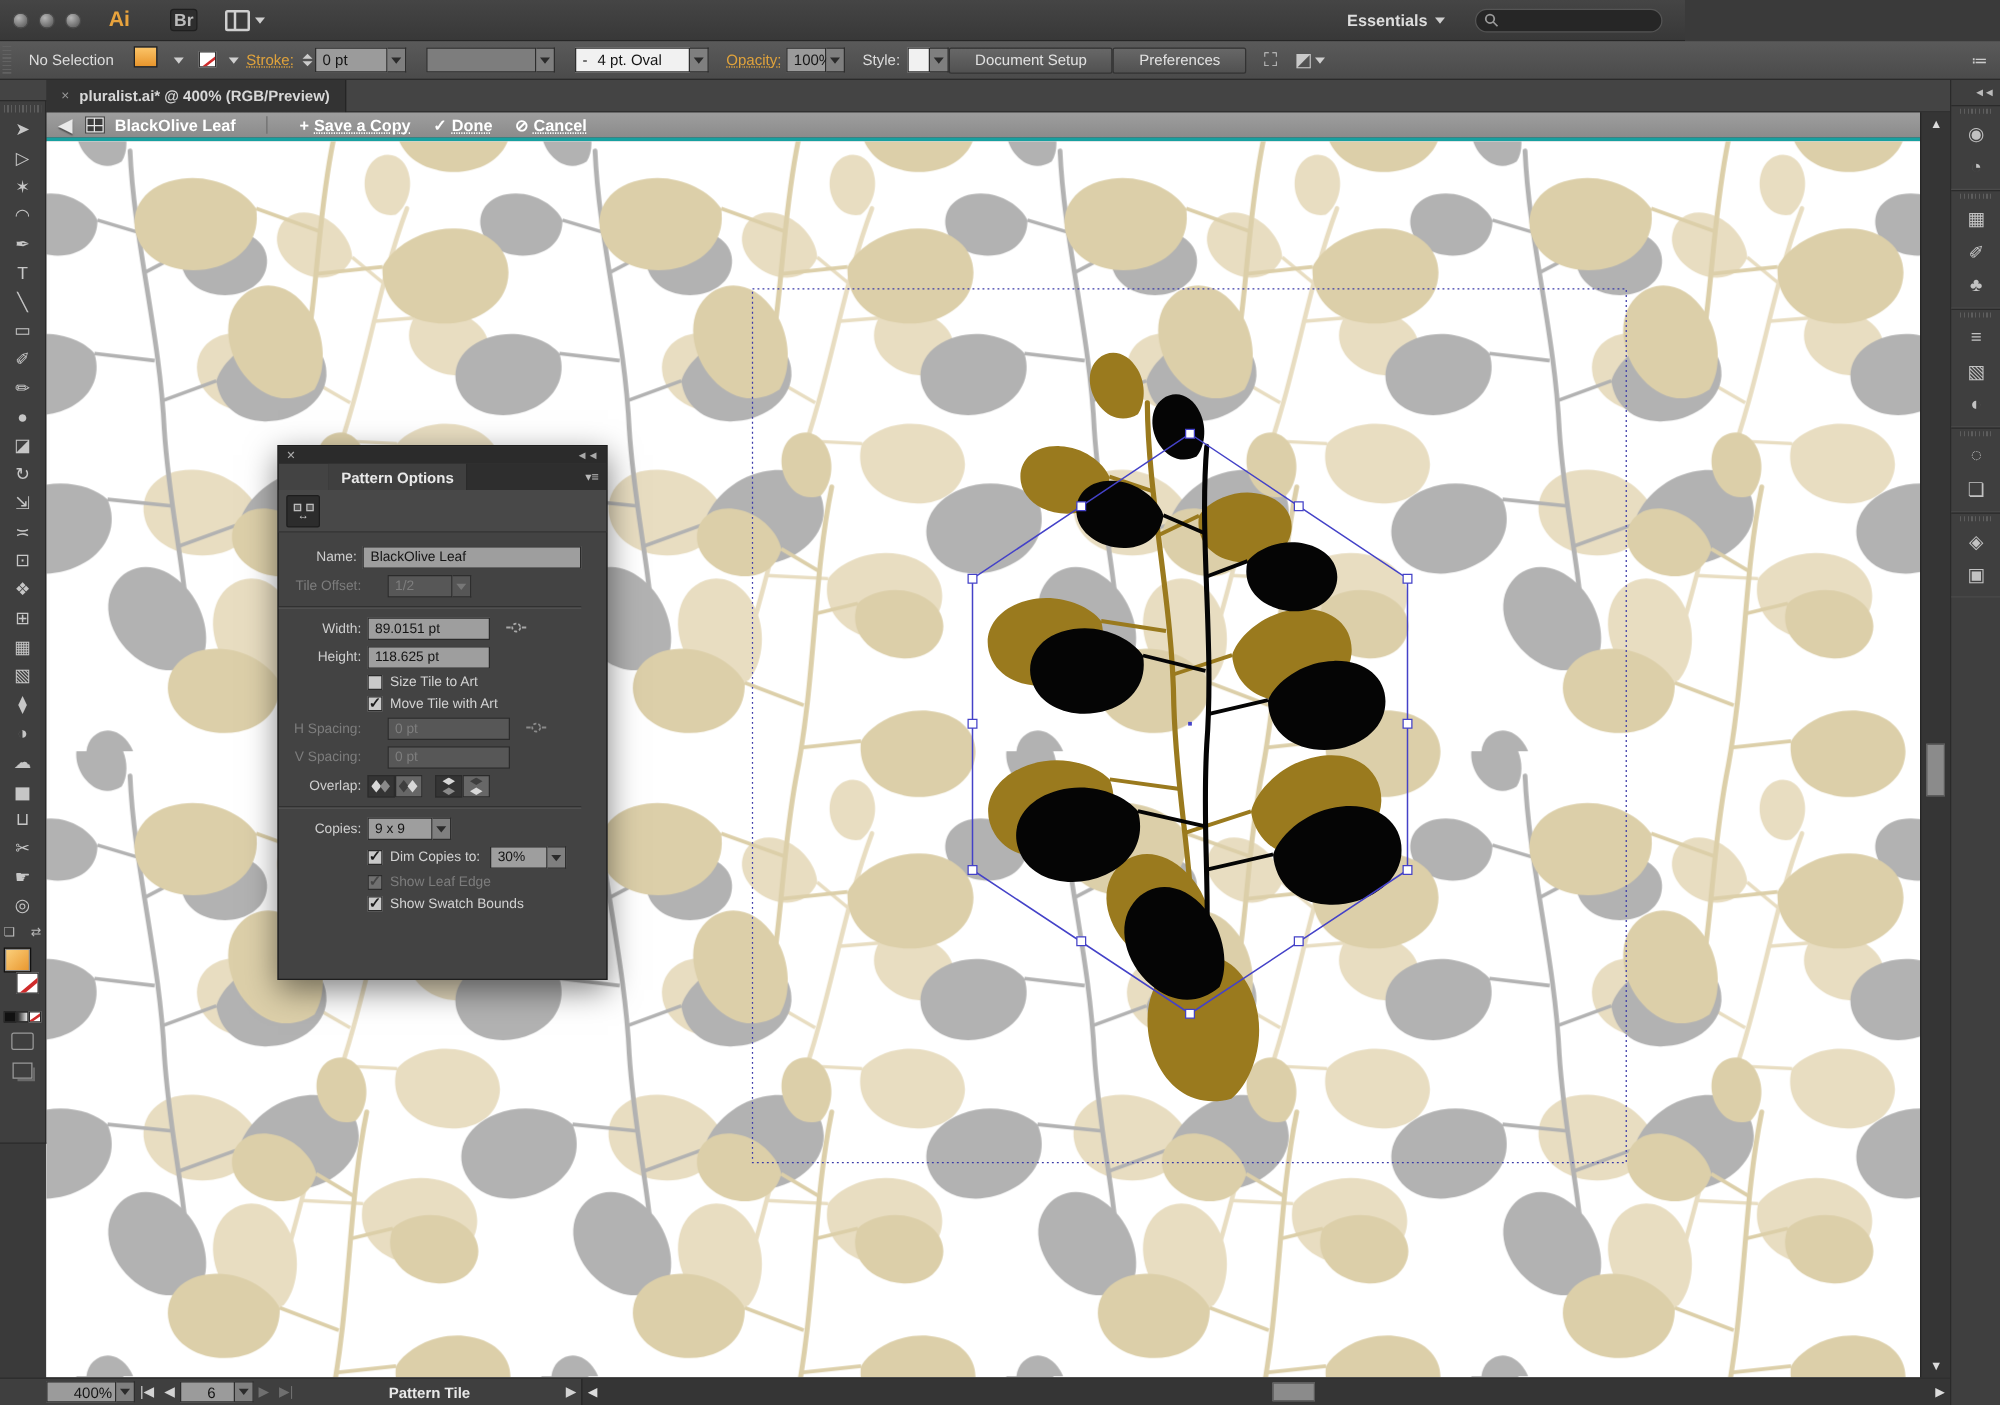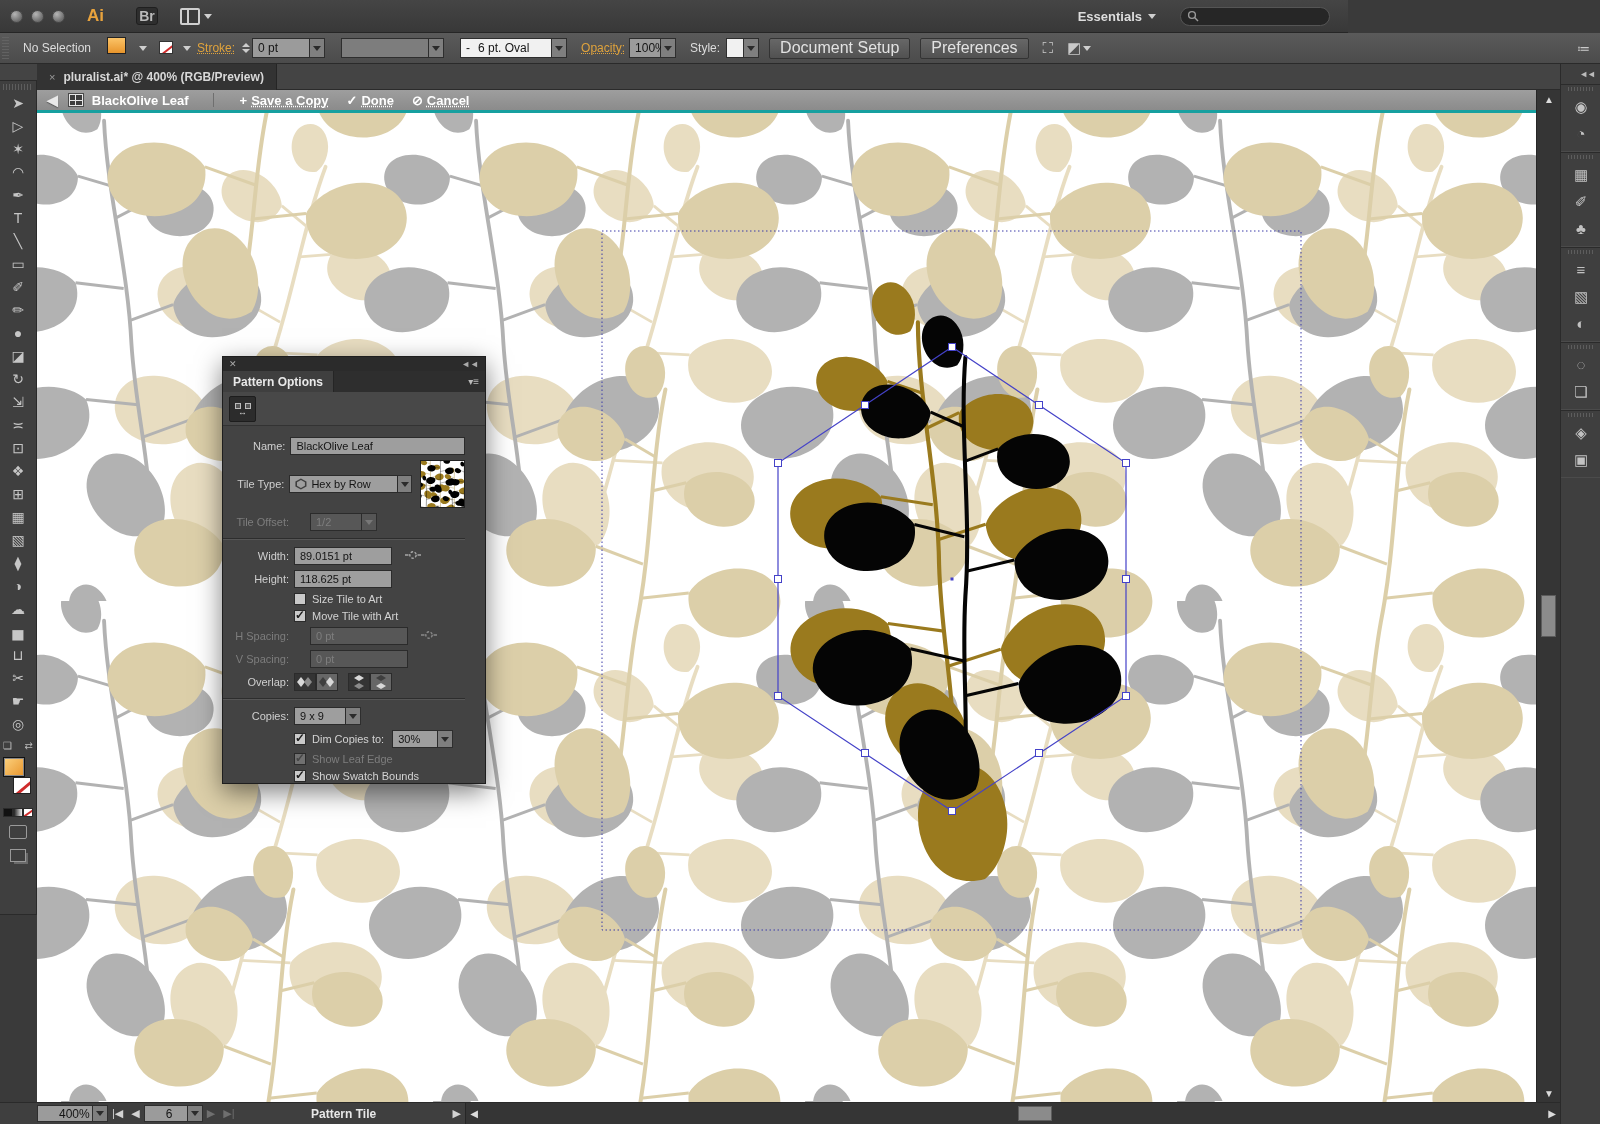--- a/index.html
+++ b/index.html
@@ -43,21 +43,21 @@
   .stepper { width:13px; height:20px; display:flex; flex-direction:column; justify-content:center; gap:2px; align-items:center; }
   .stepper i { width:0; height:0; border-left:4px solid transparent; border-right:4px solid transparent; }
   .stepper .up { border-bottom:4px solid #ccc; } .stepper .dn { border-top:4px solid #ccc; }
   .field { height:20px; background:#9b9b9b; border:1px solid #2e2e2e; color:#151515;
     display:flex; align-items:center; padding:0 5px; font-size:12px; }
   .field.white { background:#f1f1f1; }
   .dd-arrow { height:20px; width:15px; background:#7f7f7f; border:1px solid #2e2e2e; border-left:none;
     display:flex; align-items:center; justify-content:center; }
   .dd-arrow i { width:0; height:0; border-left:4px solid transparent; border-right:4px solid transparent; border-top:5px solid #2b2b2b; }
   .btn { height:21px; background:linear-gradient(#676767,#515151); border:1px solid #333; border-radius:2px;
-    color:#e2e2e2; font-size:16px; display:flex; align-items:center; padding:0 10px; margin-left:10px; }
+    color:#e2e2e2; font-size:12px; display:flex; align-items:center; padding:0 20px; }
   .cb-icon { color:#c9c9c9; font-size:15px; margin-left:14px; }
   .panel-menu-glyph { margin-left:auto; margin-right:10px; color:#ccc; font-size:13px; }
 
   
   .tabbar { position:absolute; left:0; top:64px; width:1600px; height:26px; background:#444; border-bottom:1px solid #2b2b2b; }
   .doctab { position:absolute; left:37px; top:0; height:26px; padding:0 12px; background:#333;
     border-right:1px solid #252525; display:flex; align-items:center; gap:8px; color:#d8d8d8;
     font-size:12px; font-weight:bold; }
   .doctab .x { color:#9a9a9a; font-size:11px; font-weight:normal; }
 
@@ -123,21 +123,21 @@
   .sb-status { width:210px; text-align:center; color:#e8e8e8; font-weight:bold; }
   .hscroll { position:relative; flex:1; height:22px; background:#353535; border-left:1px solid #262626; }
   .hs-thumb { position:absolute; left:552px; top:3px; width:34px; height:15px; background:#8b8b8b; border:1px solid #5c5c5c; }
   .hs-arrow { position:absolute; top:0; height:22px; width:16px; display:flex; align-items:center; justify-content:center; color:#dcdcdc; font-size:10px; }
 
   
   .panel { position:absolute; left:222px; top:356px; width:264px; height:428px; background:#434343;
     border:1px solid #1e1e1e; box-shadow:0 8px 24px rgba(0,0,0,.5); font-size:11px; color:#cfcfcf; }
   .pn-top { height:14px; background:#2b2b2b; display:flex; align-items:center; justify-content:space-between;
     padding:0 6px; color:#aaa; font-size:9px; }
-  .pn-tabs { height:21px; background:#2e2e2e; display:flex; align-items:center; }
+  .pn-tabs { height:21px; background:#2e2e2e; display:flex; align-items:center;margin-left:40px; }
   .pn-tab { height:21px; background:#3f3f3f; border-right:1px solid #252525; color:#e9e9e9;
     font-weight:bold; font-size:12px; display:flex; align-items:center; padding:0 10px; }
   .pn-menu { margin-left:auto; margin-right:6px; color:#bbb; font-size:10px; }
   .pn-toolrow { height:34px; background:#484848; border-bottom:1px solid #333; display:flex; align-items:center; }
   .tile-tool { width:27px; height:26px; margin-left:6px; background:#2c2c2c; border:1px solid #1d1d1d; border-radius:2px;
     display:flex; flex-direction:column; align-items:center; justify-content:center; gap:1px; }
   .tile-tool .sq { display:flex; gap:4px; } .tile-tool .sq i { width:6px; height:6px; border:1px solid #bbb; background:#555; }
   .tile-tool .arr { color:#ccc; font-size:9px; line-height:5px; }
   .pn-body { padding:6px 20px 0 0; }
   .prow { display:flex; align-items:center; margin:5px 0; }
@@ -215,21 +215,21 @@
     <span class="field" style="width:58px">0 pt</span>
     <span class="dd-arrow">
         <i></i>
       </span>
     <span class="field" style="width:88px; margin-left:16px; background:#7d7d7d"></span>
     <span class="dd-arrow">
         <i></i>
       </span>
     <span class="field white" style="width:92px; margin-left:16px; gap:8px">
       <span>-</span>
-      <span>6 pt. Oval</span>
+      <span>4 pt. Oval</span>
     </span>
     <span class="dd-arrow">
         <i></i>
       </span>
     <span class="cb-link u" style="margin-left:14px">Opacity:</span>
     <span class="field" style="width:32px">100%</span>
     <span class="dd-arrow">
         <i></i>
       </span>
     <span class="cb-label" style="margin-left:14px">Style:</span>
@@ -544,46 +544,20 @@
             <i></i>
           </span>
           <span class="arr">↔</span>
       </span>
     </div>
     <div class="pn-body">
       <div class="prow">
         <span class="plabel">Name:</span>
         <span class="pfield" style="width:184px">BlackOlive Leaf</span>
       </div>
-      <div class="prow">
-        <span class="plabel">Tile Type:</span>
-        <span class="pfield" style="width:116px">
-          <span class="hexglyph"></span>
-          <span>Hex by Row</span>
-        </span>
-        <span class="dd-arrow" style="height:18px">
-            <i></i>
-          </span>
-        <span class="preview-sw">
-          <svg width="46" height="46" viewBox="0 0 46 46">
-            <rect width="46" height="46" fill="#fff"></rect>
-            <g style="color:var(--olive)">
-              <use href="#branch" transform="translate(-2,-4) scale(0.095)"></use>
-              <use href="#branch" transform="translate(22,10) scale(0.095)"></use>
-              <use href="#branch" transform="translate(8,28) scale(0.095)"></use>
-            </g>
-            <g style="color:#000">
-              <use href="#branch" transform="translate(8,-10) scale(0.095)"></use>
-              <use href="#branch" transform="translate(32,4) scale(0.095)"></use>
-              <use href="#branch" transform="translate(-6,18) scale(0.095)"></use>
-              <use href="#branch" transform="translate(20,32) scale(0.095)"></use>
-            </g>
-          </svg>
-        </span>
-      </div>
       <div class="prow" style="margin-top:2px">
         <span class="plabel dim">Tile Offset:</span>
         <span class="pfield dim" style="width:52px">1/2</span>
         <span class="dd-arrow" style="height:18px; background:#565656">
             <i style="border-top-color:#777"></i>
           </span>
       </div>
       <div class="pn-sep"></div>
       <div class="prow">
         <span class="plabel">Width:</span>

